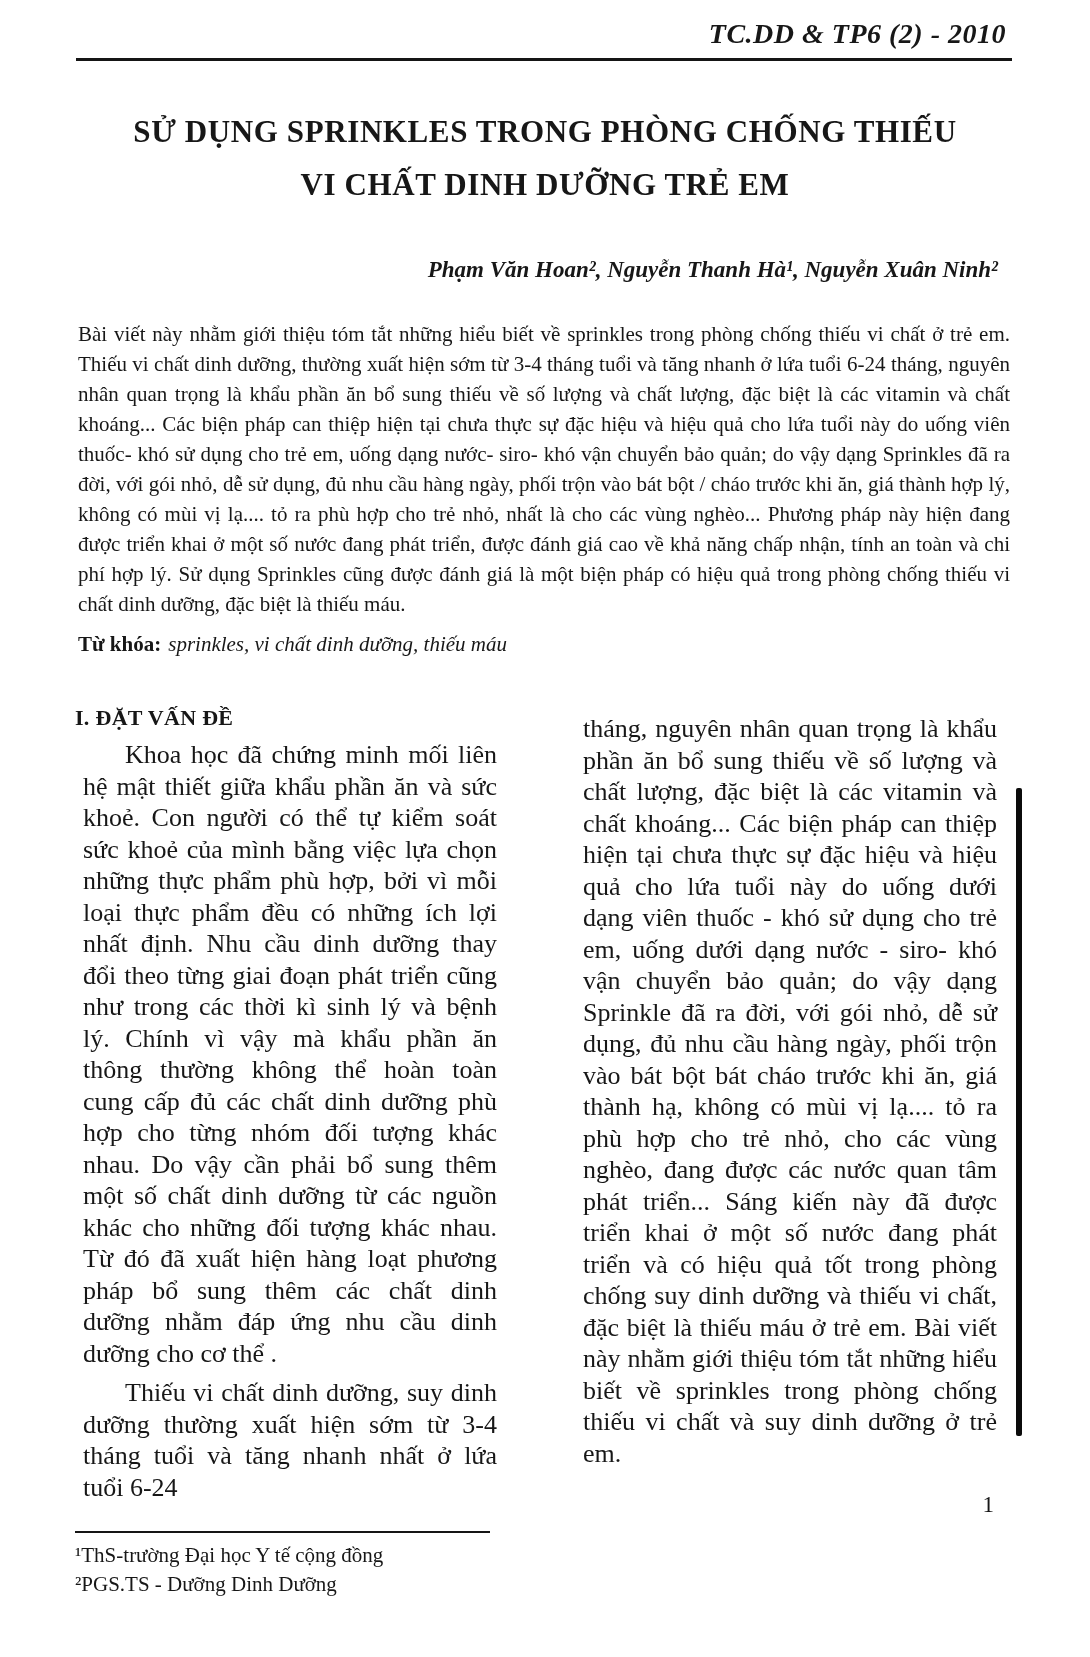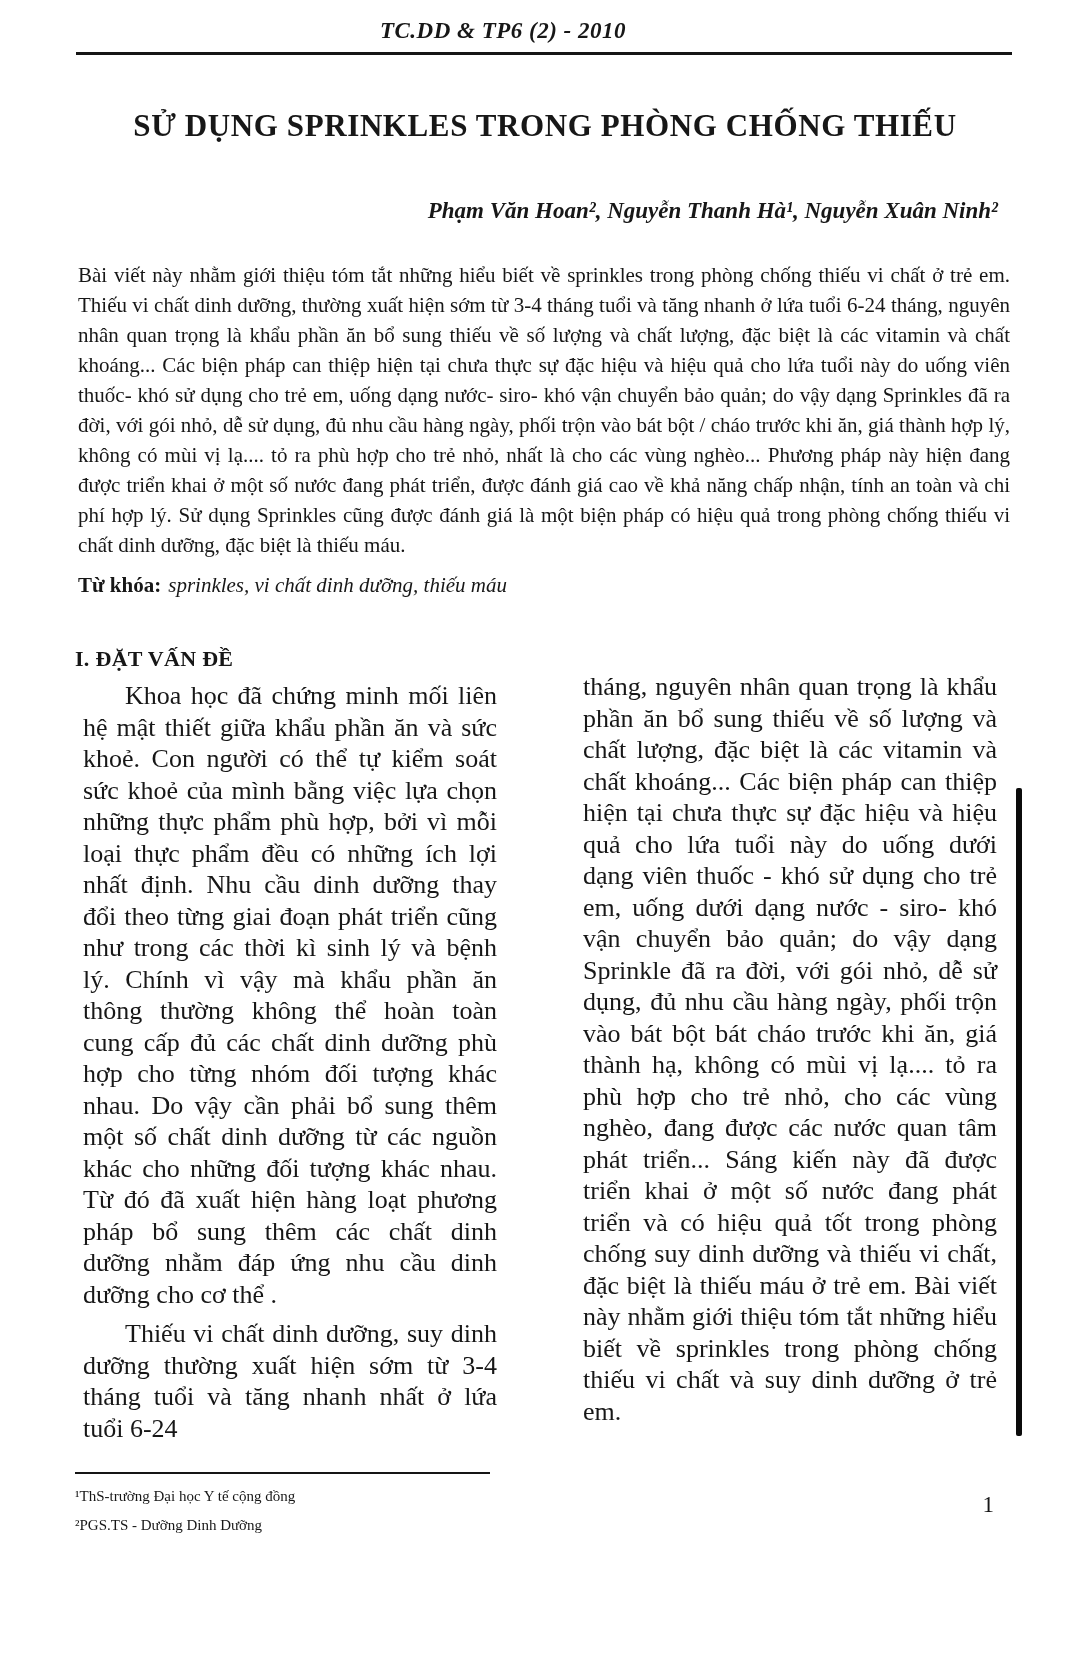--- a/index.html
+++ b/index.html
@@ -13,22 +13,22 @@
     height: 1657px;
     margin: 0 auto;
     background: #ffffff;
     color: #171717;
     font-family: "Liberation Serif", "DejaVu Serif", serif;
     box-sizing: border-box;
     overflow: hidden;
   }
   .journal-header {
     padding: 18px 84px 0 0;
-    text-align: center;
-    font-size: 23px;
+    text-align: right;
+    font-size: 28px;
     font-weight: bold;
     font-style: italic;
     letter-spacing: 0.5px;
   }
   .header-rule {
     margin: 8px 78px 0 76px;
     height: 3px;
     background: #151515;
   }
   .paper-title {
@@ -57,21 +57,20 @@
     margin: 10px 80px 0 78px;
     font-size: 21px;
     line-height: 30px;
   }
   .keywords .kw-label { font-weight: bold; margin-right: 7px; text-align: center; }
   .keywords .kw-text { font-style: italic; }
   .columns {
     display: flex;
     gap: 70px;
     margin: 46px 85px 0 75px;
-    align-items: center;
   }
   .col { flex: 1; min-width: 0; }
   .sec-heading {
     margin: 0 0 4px 0;
     font-size: 22px;
     font-weight: bold;
     letter-spacing: 0.3px;
   }
   .body-par {
     margin: 8px;
@@ -81,21 +80,21 @@
   }
   .body-par.indent { text-indent: 42px; }
   .footnote-rule {
     margin: 20px 0 0 75px;
     width: 415px;
     height: 2px;
     background: #151515;
   }
   .footnotes {
     margin: 8px 0 0 75px;
-    font-size: 15px;
+    font-size: 21px;
     line-height: 29px;
   }
   .page-number {
     position: absolute;
     top: 1492px;
     right: 96px;
     font-size: 23px;
   }
   .scan-artifact {
     position: absolute;
@@ -112,20 +111,21 @@
 
 <div class="page">
 
   <div class="journal-header">
     <span>TC.DD &amp; TP6 (2) - 2010</span>
   </div>
   <div class="header-rule"></div>
 
   <h1 class="paper-title">
     <span class="title-line">SỬ DỤNG SPRINKLES TRONG PHÒNG CHỐNG THIẾU</span>
+    <span class="title-line">VI CHẤT DINH DƯỠNG TRẺ EM</span>
   </h1>
 
   <div class="authors">Phạm Văn Hoan², Nguyễn Thanh Hà¹, Nguyễn Xuân Ninh²</div>
 
   <p class="abstract">Bài viết này nhằm giới thiệu tóm tắt những hiểu biết về sprinkles trong phòng chống thiếu vi chất ở trẻ em. Thiếu vi chất dinh dưỡng, thường xuất hiện sớm từ 3-4 tháng tuổi và tăng nhanh ở lứa tuổi 6-24 tháng, nguyên nhân quan trọng là khẩu phần ăn bổ sung thiếu về số lượng và chất lượng, đặc biệt là các vitamin và chất khoáng... Các biện pháp can thiệp hiện tại chưa thực sự đặc hiệu và hiệu quả cho lứa tuổi này do uống viên thuốc- khó sử dụng cho trẻ em, uống dạng nước- siro- khó vận chuyển bảo quản; do vậy dạng Sprinkles đã ra đời, với gói nhỏ, dễ sử dụng, đủ nhu cầu hàng ngày, phối trộn vào bát bột / cháo trước khi ăn, giá thành hợp lý, không có mùi vị lạ.... tỏ ra phù hợp cho trẻ nhỏ, nhất là cho các vùng nghèo... Phương pháp này hiện đang được triển khai ở một số nước đang phát triển, được đánh giá cao về khả năng chấp nhận, tính an toàn và chi phí hợp lý. Sử dụng Sprinkles cũng được đánh giá là một biện pháp có hiệu quả trong phòng chống thiếu vi chất dinh dưỡng, đặc biệt là thiếu máu.</p>
 
   <p class="keywords">
     <span class="kw-label">Từ khóa:</span><span class="kw-text">sprinkles, vi chất dinh dưỡng, thiếu máu</span>
   </p>
 

